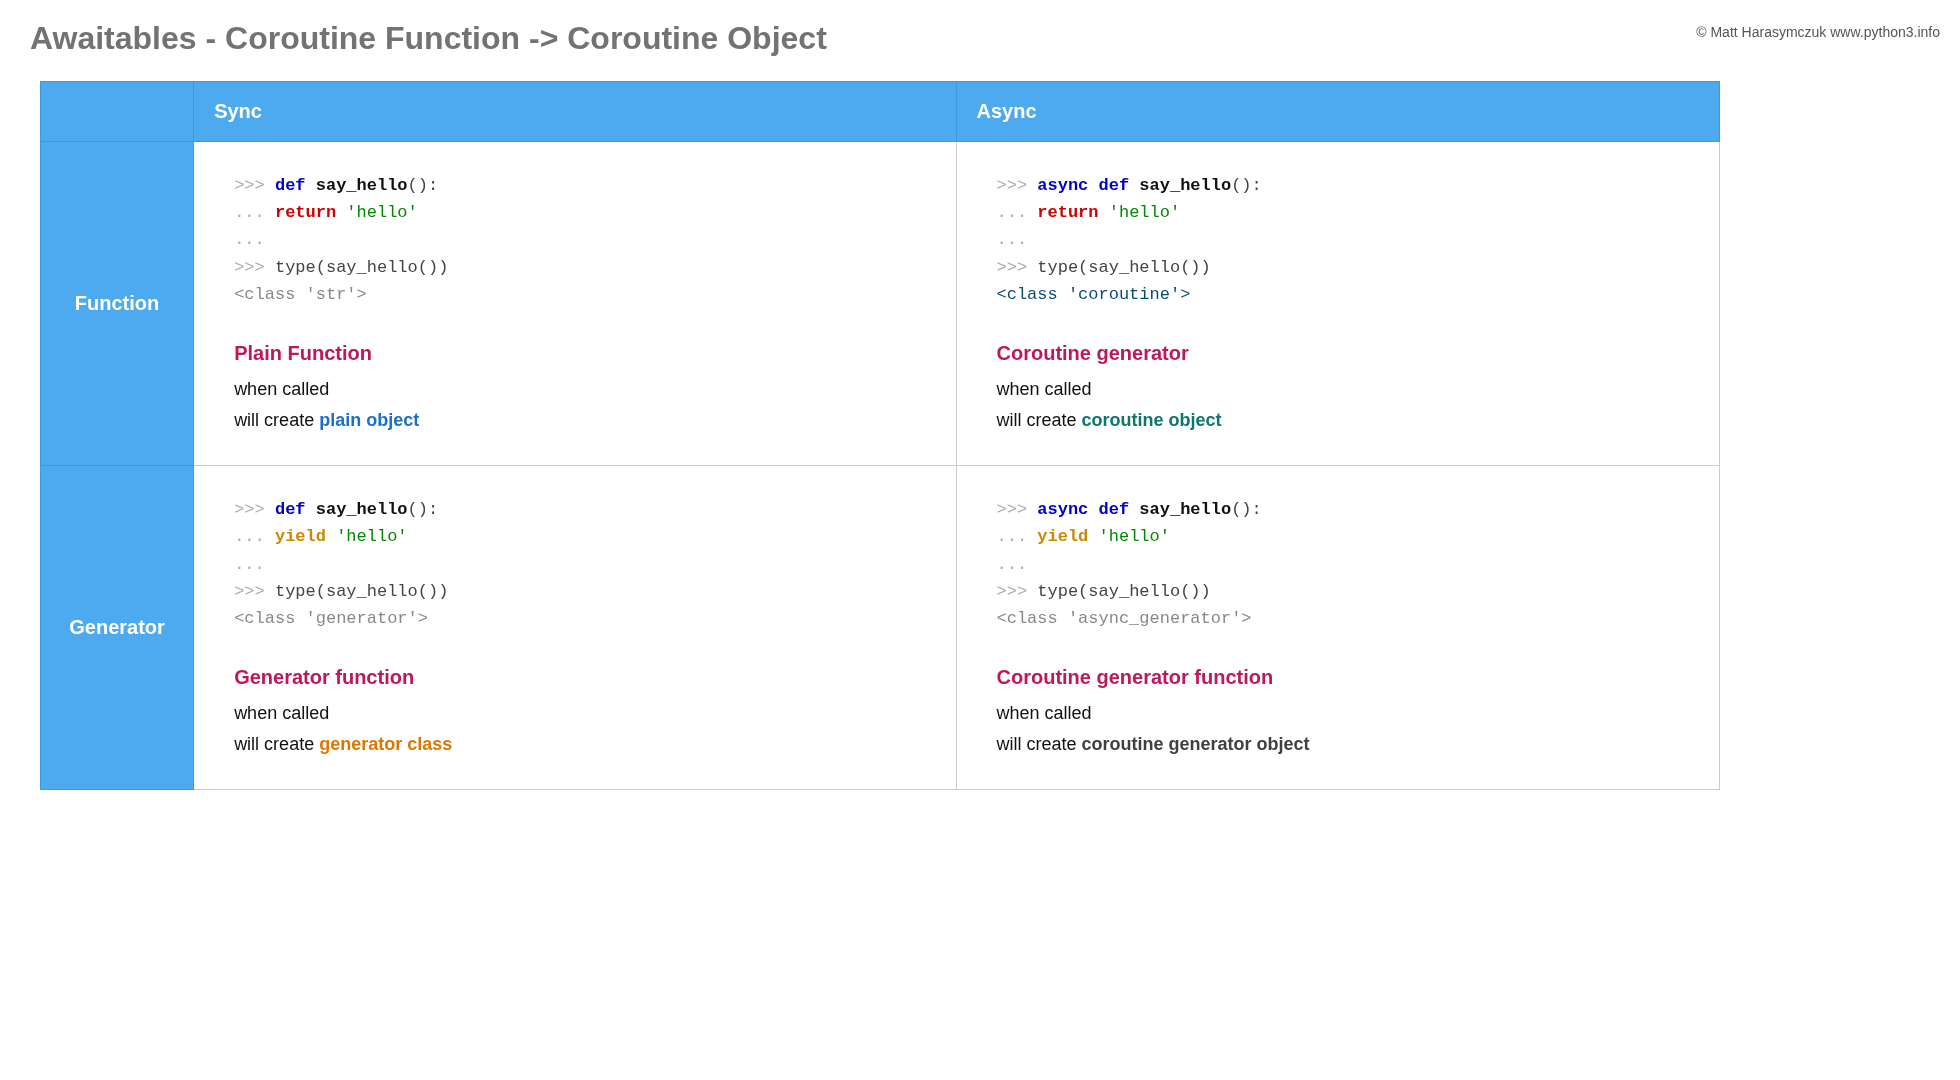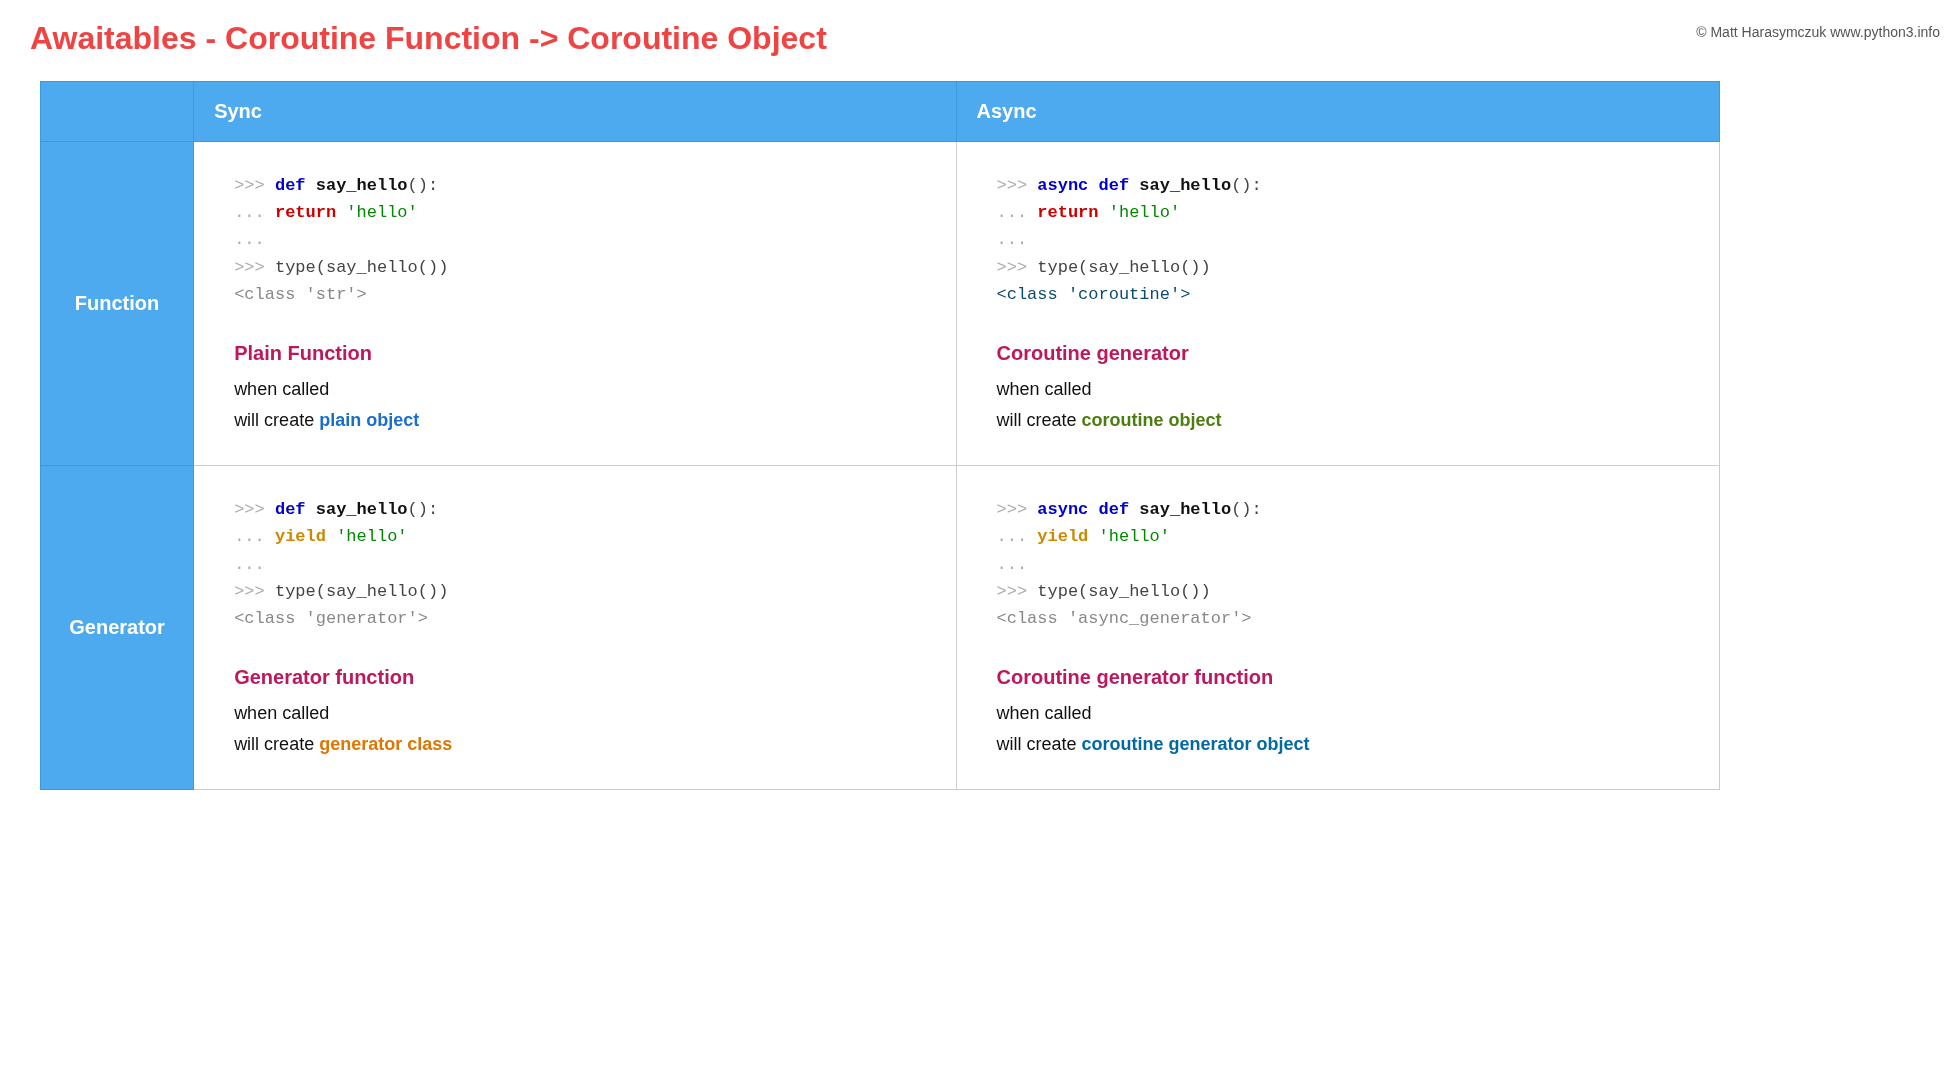--- a/index.html
+++ b/index.html
@@ -6,21 +6,21 @@
     body {
       background: #ffffff;
       font-family: Arial, Helvetica, sans-serif;
       width: 1960px;
       min-height: 1080px;
       padding: 20px 30px;
     }
     .page-title {
       font-size: 32px;
       font-weight: bold;
-      color: #ef4444;
+      color: #737373;
       margin-bottom: 24px;
     }
     .copyright {
       position: absolute;
       top: 24px;
       right: 20px;
       font-size: 14px;
       color: #555;
     }
     .main-table {
@@ -115,21 +115,21 @@
           <div class="code-block">
             <div><span class="code-prompt" style="color: rgb(170, 170, 170);">&gt;&gt;&gt; </span><span style="color: rgb(0, 0, 204); font-weight: bold;">async </span><span style="color: rgb(0, 0, 204); font-weight: bold;">def </span><span style="font-weight: bold; color: rgb(17, 17, 17);">say_hello</span><span style="color: rgb(68, 68, 68);">():</span></div>
             <div><span class="code-prompt" style="color: rgb(170, 170, 170);">... </span><span style="color: rgb(204, 0, 0); font-weight: bold;">    return </span><span style="color: rgb(0, 136, 0);">'hello'</span></div>
             <div><span class="code-prompt" style="color: rgb(170, 170, 170);">... </span></div>
             <div><span class="code-prompt" style="color: rgb(170, 170, 170);">&gt;&gt;&gt; </span><span style="color: rgb(68, 68, 68);">type(say_hello())</span></div>
             <div><span style="color: #0c4a6e;">&lt;class 'coroutine'&gt;</span></div>
           </div>
           <div class="desc-block">
             <div class="desc-title">Coroutine generator</div>
             <div>when called</div>
-            <div>will create <span style="color: #4d7c0f; font-weight: bold;">coroutine object</span></div>
+            <div>will create <span style="color: #0f766e; font-weight: bold;">coroutine object</span></div>
           </div>
         </td>
       </tr>
       <tr>
         <td class="row-label">Generator</td>
         <td class="content-cell">
           <div class="code-block">
             <div><span class="code-prompt" style="color: rgb(170, 170, 170);">&gt;&gt;&gt; </span><span style="color: rgb(0, 0, 204); font-weight: bold;">def </span><span style="font-weight: bold; color: rgb(17, 17, 17);">say_hello</span><span style="color: rgb(68, 68, 68);">():</span></div>
             <div><span class="code-prompt" style="color: rgb(170, 170, 170);">... </span><span style="color: rgb(204, 136, 0); font-weight: bold;">    yield </span><span style="color: rgb(0, 136, 0);">'hello'</span></div>
             <div><span class="code-prompt" style="color: rgb(170, 170, 170);">... </span></div>
@@ -146,18 +146,18 @@
           <div class="code-block">
             <div><span class="code-prompt" style="color: rgb(170, 170, 170);">&gt;&gt;&gt; </span><span style="color: rgb(0, 0, 204); font-weight: bold;">async </span><span style="color: rgb(0, 0, 204); font-weight: bold;">def </span><span style="font-weight: bold; color: rgb(17, 17, 17);">say_hello</span><span style="color: rgb(68, 68, 68);">():</span></div>
             <div><span class="code-prompt" style="color: rgb(170, 170, 170);">... </span><span style="color: rgb(204, 136, 0); font-weight: bold;">    yield </span><span style="color: rgb(0, 136, 0);">'hello'</span></div>
             <div><span class="code-prompt" style="color: rgb(170, 170, 170);">... </span></div>
             <div><span class="code-prompt" style="color: rgb(170, 170, 170);">&gt;&gt;&gt; </span><span style="color: rgb(68, 68, 68);">type(say_hello())</span></div>
             <div><span style="color: rgb(136, 136, 136);">&lt;class 'async_generator'&gt;</span></div>
           </div>
           <div class="desc-block">
             <div class="desc-title">Coroutine generator function</div>
             <div>when called</div>
-            <div>will create <span style="color: #0369a1; font-weight: bold; text-align: center;">coroutine generator object</span></div>
+            <div>will create <span style="color: #404040; font-weight: bold; text-align: center;">coroutine generator object</span></div>
           </div>
         </td>
       </tr>
     </tbody>
 </table>
 
 </body></html>

